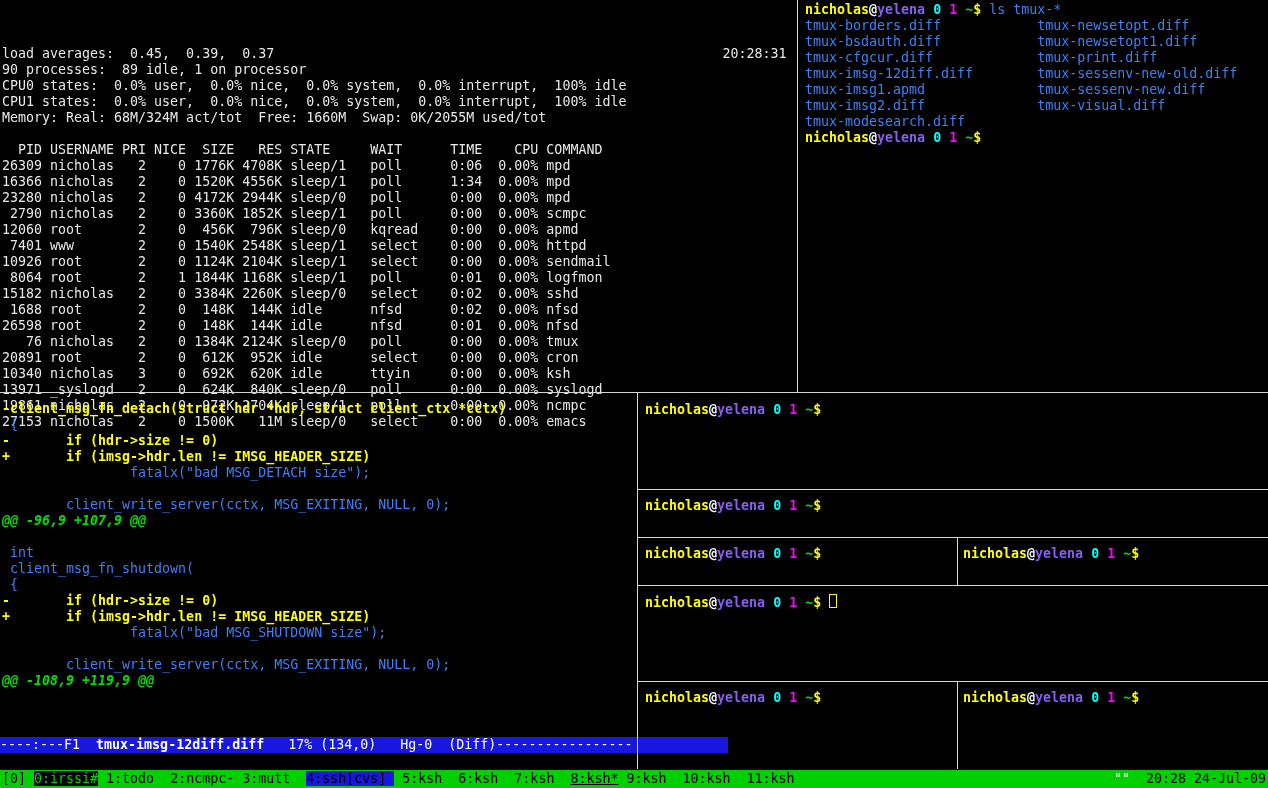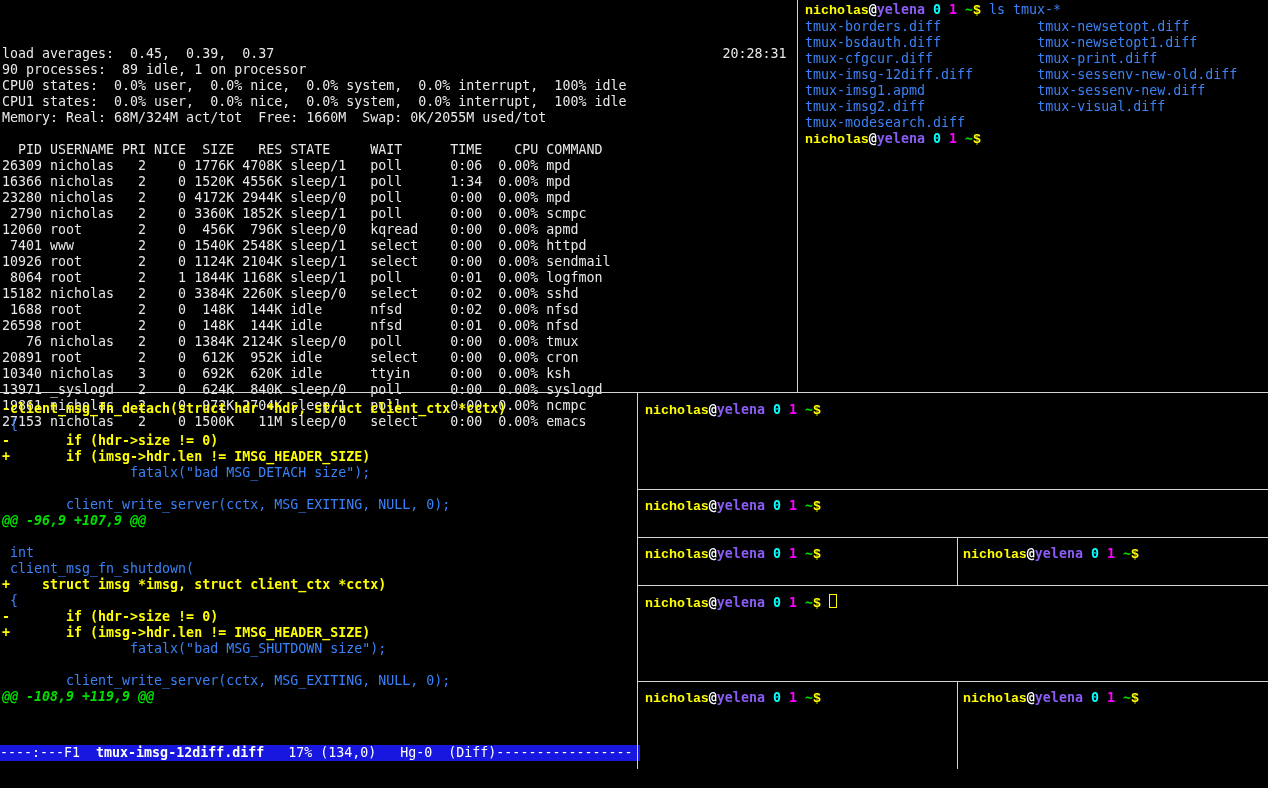--- a/index.html
+++ b/index.html
@@ -16,34 +16,34 @@
   #emacsPane{left:2px;top:401px;}
   .shell-pane{position:absolute;white-space:pre;}
   #paneA{left:645px;top:402px;}
   #paneB{left:645px;top:498px;}
   #paneCL{left:645px;top:546px;}
   #paneCR{left:963px;top:546px;}
   #paneD{left:645px;top:594px;}
   #paneEL{left:645px;top:690px;}
   #paneER{left:963px;top:690px;}
   
-  .p-user,.p-dollar{color:#ffff00;font-weight:bold;font-family:Liberation Mono, monospace;}
+  .p-user,.p-dollar{color:#ffff00;font-weight:bold;}
   .p-at{color:#ffffff;font-weight:bold;}
   .p-host{color:#8b5cf6;font-weight:bold;}
   .p-n1{color:#00ffff;font-weight:bold;}
   .p-n2{color:#ff00ff;font-weight:bold;}
   .p-tilde{color:#00e000;font-weight:bold;}
   
   .c-y{color:#ffff00;font-weight:bold;}
   .c-g{color:#00e000;font-weight:bold;font-style:italic;}
   .c-w{color:#3b82f6;}
   .cursor-hollow{display:inline-block;width:6px;height:12px;border:1px solid #ffff00;vertical-align:-1px;}
   .modeline{
-    position:absolute;left:0;top:737px;width:640px;height:16px;
-    background:#1717e0;color:#ffffff;white-space:pre;overflow:hidden;margin-top:8px;
+    position:absolute;left:0;top:737px;width:728px;height:16px;
+    background:#1717e0;color:#ffffff;white-space:pre;overflow:hidden;
   }
   .ml-file{font-weight:bold;}
   .vline,.hline{position:absolute;background:#d4d4d4;}
   #hTop{left:0;top:392px;width:1268px;height:1px;}
   #hA{left:638px;top:489px;width:630px;height:1px;}
   #hB{left:638px;top:537px;width:630px;height:1px;}
   #hC{left:638px;top:585px;width:630px;height:1px;}
   #hD{left:638px;top:681px;width:630px;height:1px;}
   #vTop{left:797px;top:0;width:1px;height:392px;}
   #vMain{left:637px;top:392px;width:1px;height:377px;}
@@ -103,21 +103,20 @@
 </span><span class="c-w"> {
 </span><span class="c-y">-       if (hdr-&gt;size != 0)
 </span><span class="c-y">+       if (imsg-&gt;hdr.len != IMSG_HEADER_SIZE)
 </span><span class="c-w">                fatalx("bad MSG_DETACH size");
 </span><span class="c-w">
 </span><span class="c-w">        client_write_server(cctx, MSG_EXITING, NULL, 0);
 </span><span class="c-g">@@ -96,9 +107,9 @@
 </span><span class="c-w">
 </span><span class="c-w"> int
 </span><span class="c-w"> client_msg_fn_shutdown(
-</span><span class="c-y">+    struct imsg *imsg, struct client_ctx *cctx)
 </span><span class="c-w"> {
 </span><span class="c-y">-       if (hdr-&gt;size != 0)
 </span><span class="c-y">+       if (imsg-&gt;hdr.len != IMSG_HEADER_SIZE)
 </span><span class="c-w">                fatalx("bad MSG_SHUTDOWN size");
 </span><span class="c-w">
 </span><span class="c-w">        client_write_server(cctx, MSG_EXITING, NULL, 0);
 </span><span class="c-g">@@ -108,9 +119,9 @@
 </span></pre>
 
   <div class="modeline"><span>----:---F1  </span><span class="ml-file">tmux-imsg-12diff.diff</span><span>   17% (134,0)   Hg-0  (Diff)-----------------</span></div>
@@ -133,14 +132,15 @@
   <div class="hline" id="hTop"></div>
   <div class="hline" id="hA"></div>
   <div class="hline" id="hB"></div>
   <div class="hline" id="hC"></div>
   <div class="hline" id="hD"></div>
   <div class="vline" id="vTop"></div>
   <div class="vline" id="vMain"></div>
   <div class="vline" id="vC"></div>
   <div class="vline" id="vE"></div>
 
+  <div class="statusbar"><span>[0] </span><span class="sb-irssi">0:irssi#</span><span> 1:todo  2:ncmpc- 3:mutt  </span><span class="sb-blue">4:ssh[cvs] </span><span> 5:ksh  6:ksh  7:ksh  </span><span class="sb-current">8:ksh*</span><span> 9:ksh  10:ksh  11:ksh</span><span class="sb-right"><span class="sb-title">""</span><span>  20:28 24-Jul-09</span></span></div>
 
 </div>
 
 </body></html>

